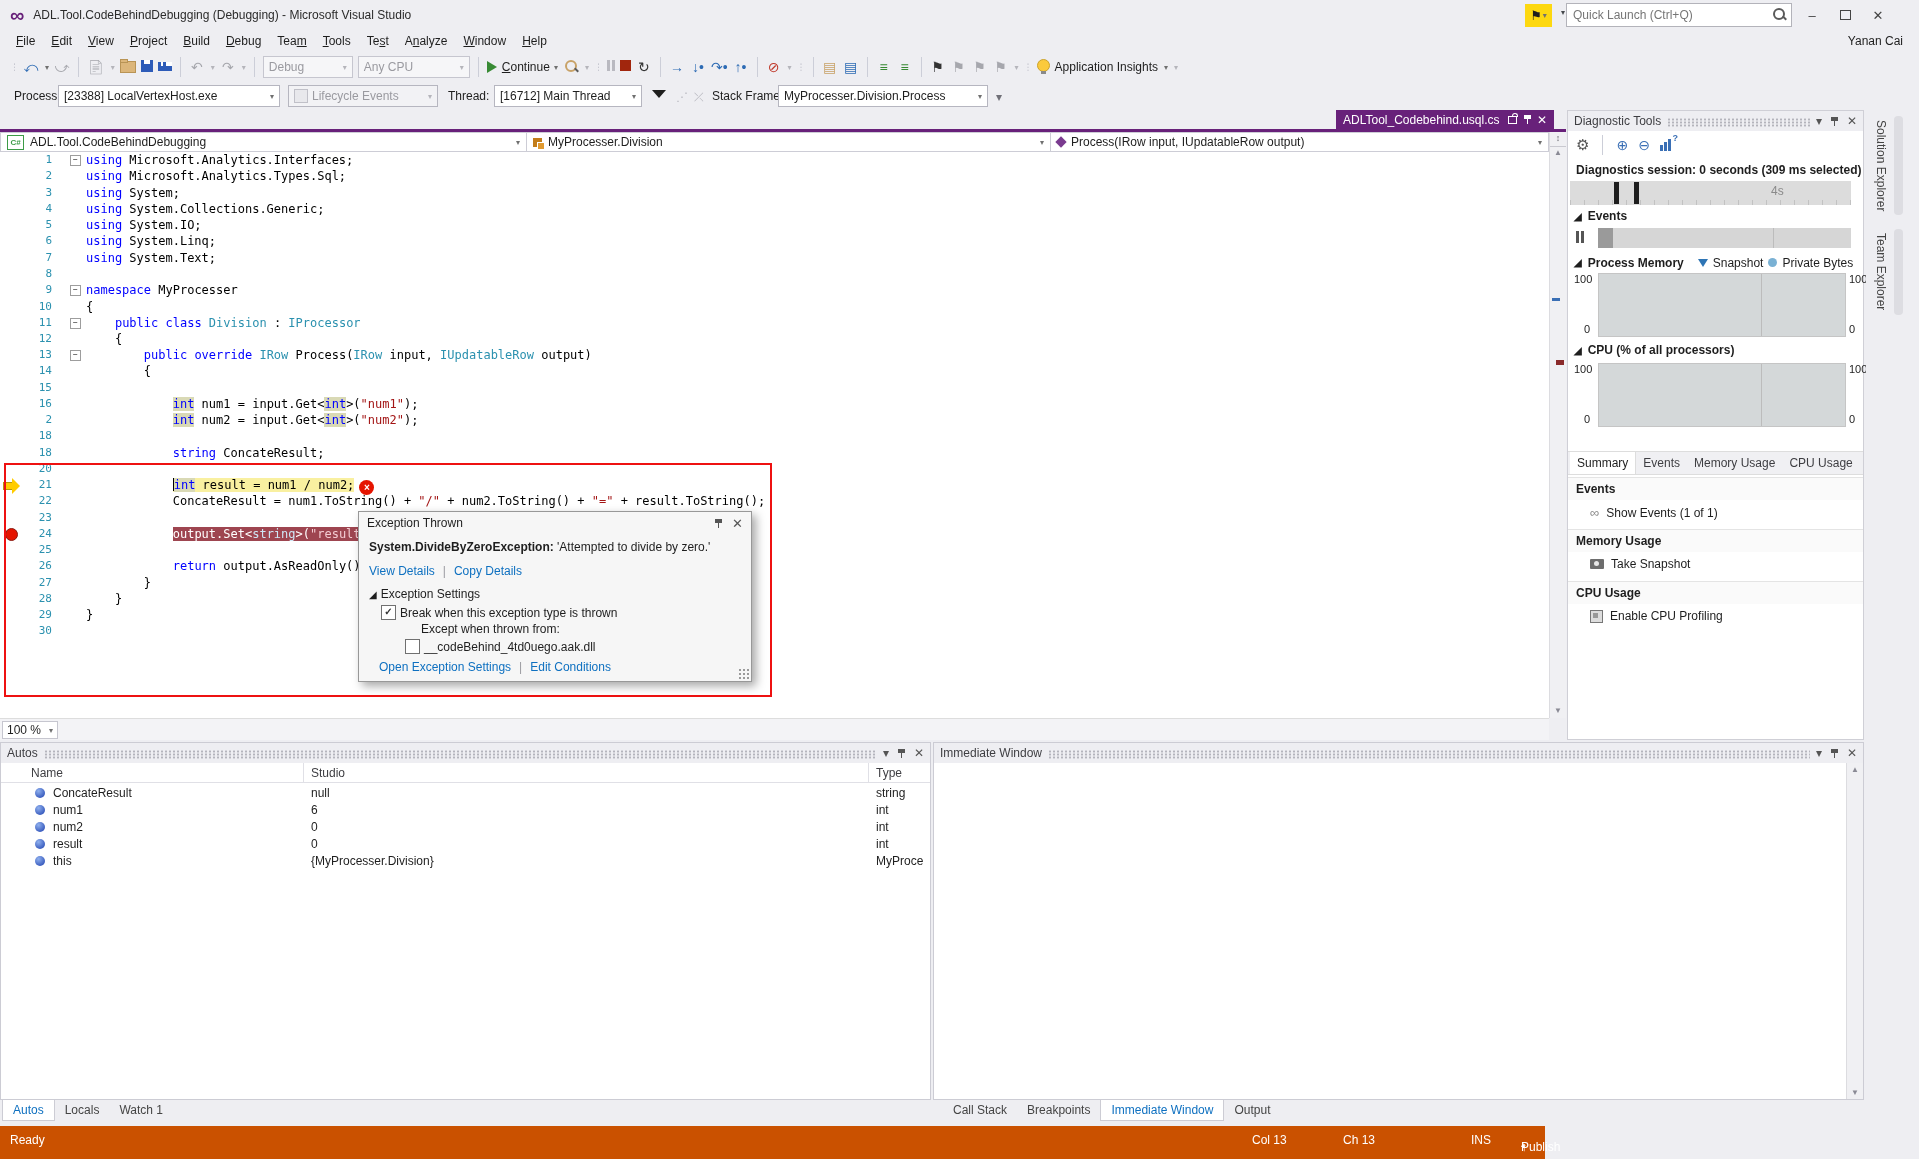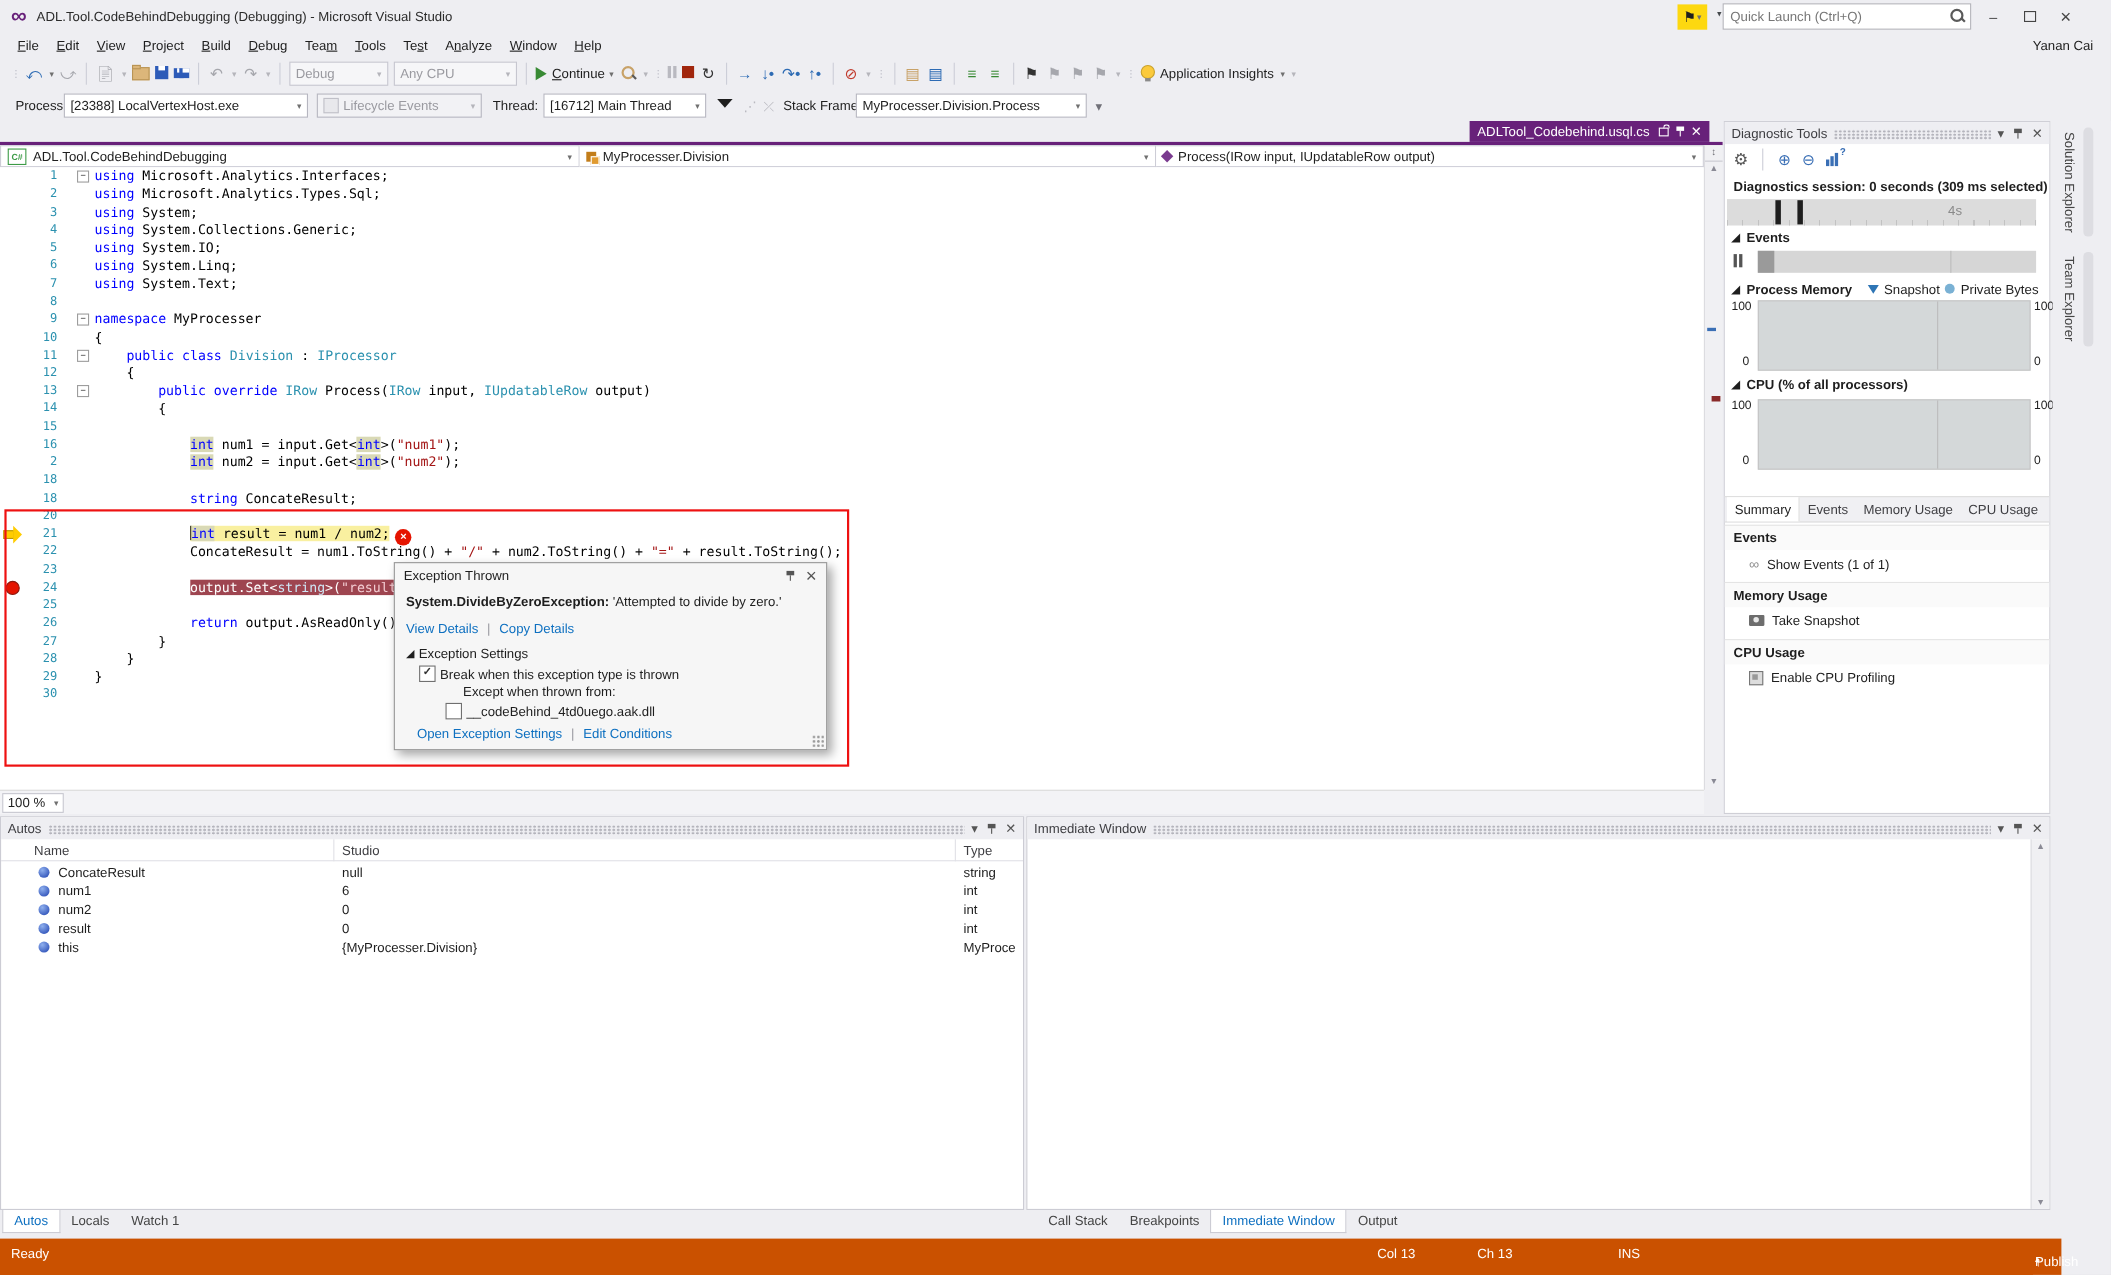--- a/index.html
+++ b/index.html
@@ -156,21 +156,21 @@
   .autorow{position:absolute;left:0;width:100%;height:17px;}
   .autorow .marble{position:absolute;left:34px;top:3px;width:10px;height:10px;border-radius:50%;background:radial-gradient(circle at 35% 30%,#8fb0ee,#1c3fae);}
   .autorow span{position:absolute;top:1px;white-space:nowrap;}
   .imm-scroll{position:absolute;right:0;top:20px;width:17px;height:336px;background:#f0f0f3;border-left:1px solid #dcdce0;box-sizing:border-box;}
   .imm-scroll .arr{position:absolute;left:0;width:16px;text-align:center;color:#8a8a95;font-size:8px;}
   .bottomtabs{position:absolute;left:0;top:1100px;width:1919px;height:22px;}
   .btabgroup{position:absolute;top:0;display:flex;}
   .btab{padding:3px 10px;color:#444;}
   .btab.active{background:#fff;color:#0e70c0;border:1px solid #ccccd4;border-top:none;}
   
-  .statusbar{position:absolute;left:0;top:1126px;width:1874px;height:33px;background:#ca5100;color:#fff;}
+  .statusbar{position:absolute;left:0;top:1126px;width:1545px;height:33px;background:#ca5100;color:#fff;}
   .statusbar span{position:absolute;top:7px;}
   .pubgrp{position:absolute;right:24px;top:7px;display:flex;align-items:center;gap:6px;}
 </style>
 </head>
 <body>
 
 <div id="screen">
 
   <div class="titlebar">
     <span class="vslogo">∞</span>

